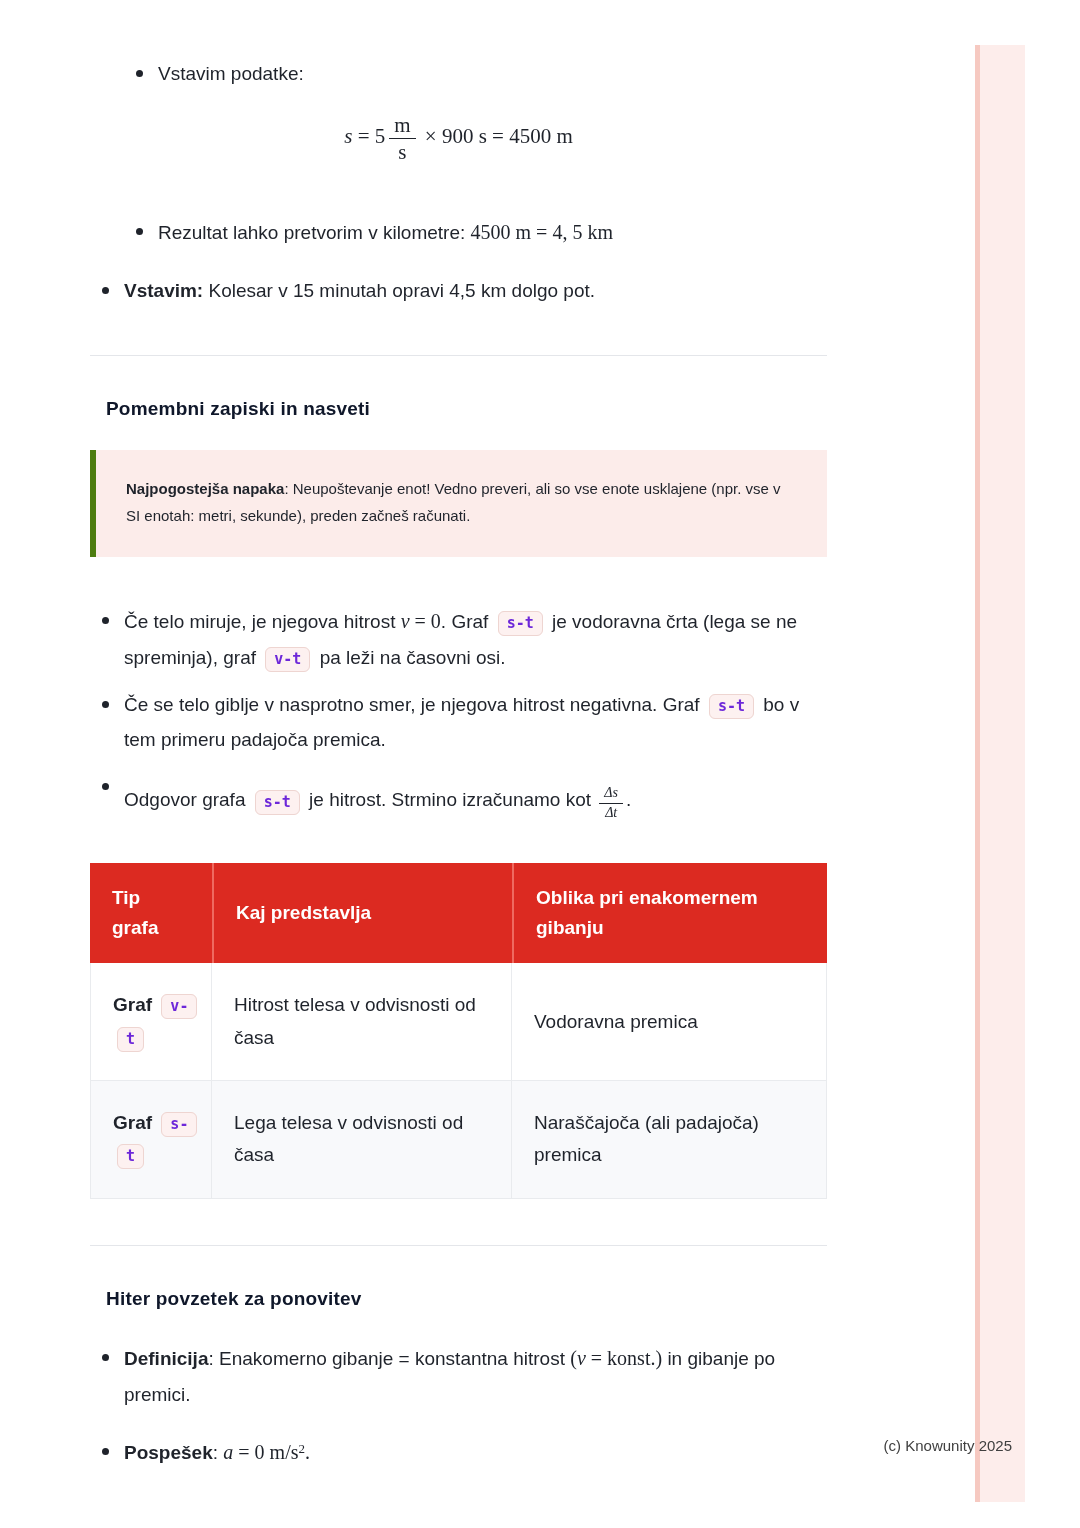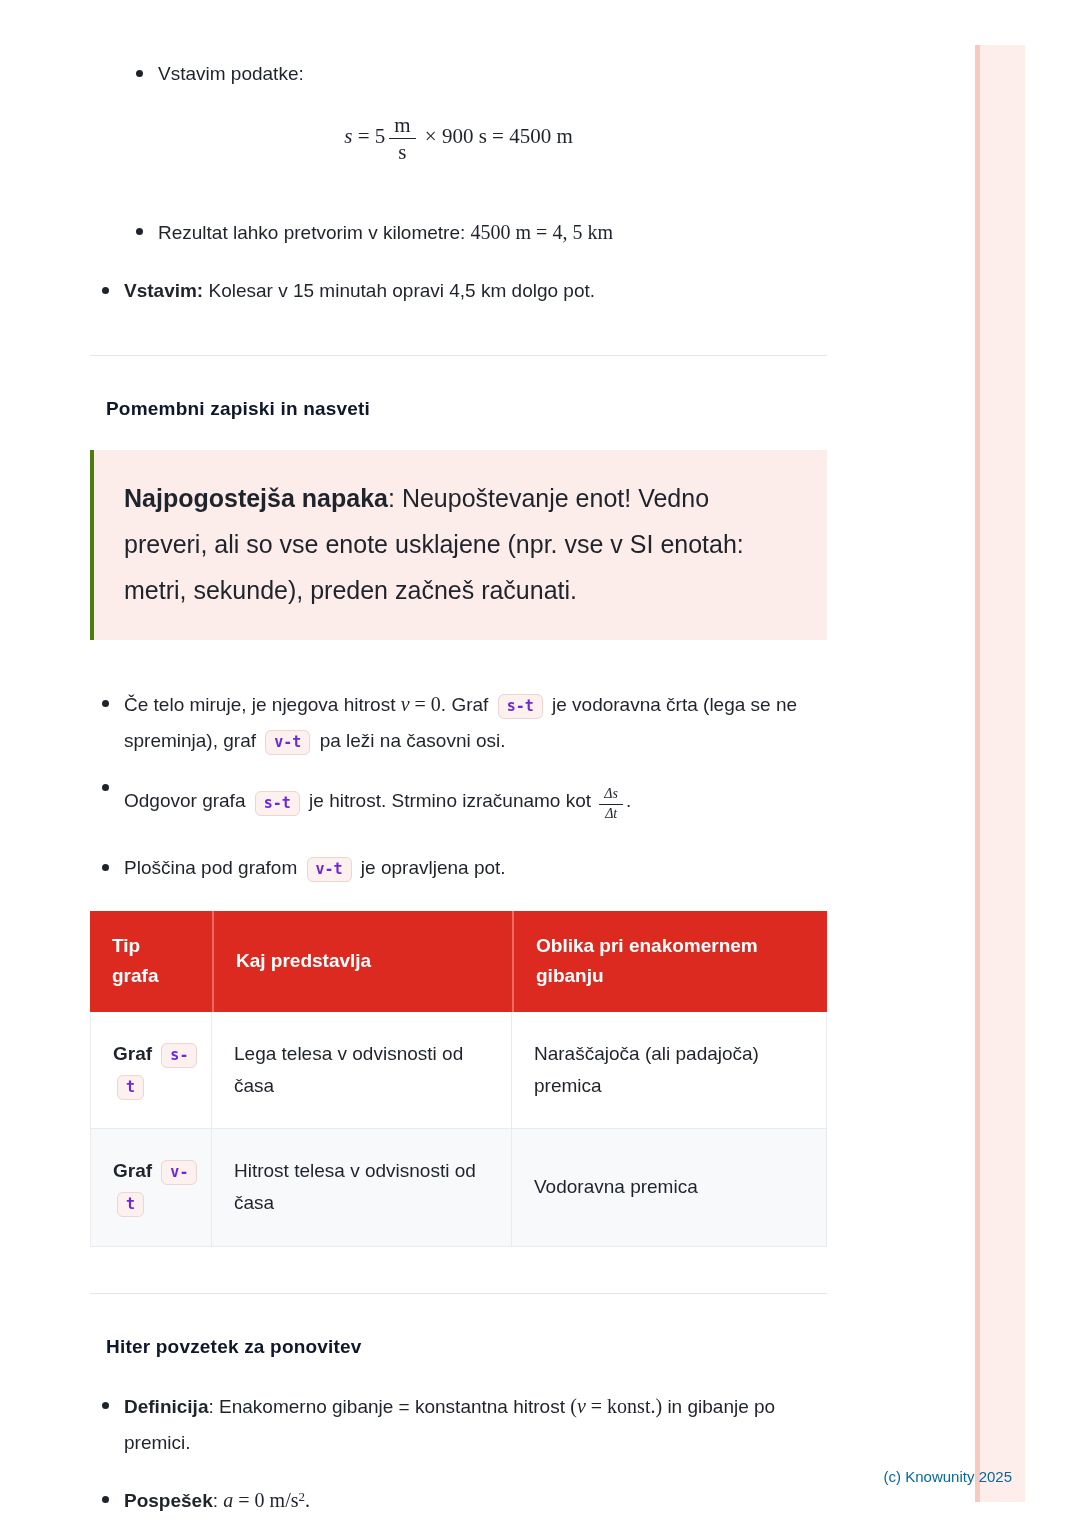--- a/index.html
+++ b/index.html
@@ -6,22 +6,22 @@
   html,body { background:#ffffff; }
   body {
     width:1080px; height:1528px; position:relative; overflow:hidden;
     font-family:"Liberation Sans", sans-serif; color:#1f232b;
   }
   .edge-strip {
     position:absolute; left:975px; top:45px; width:50px; height:1457px;
     background:#fdedeb; border-left:5px solid #f6c9c1; z-index:0;
   }
   .footer {
-    position:absolute; top:1468px; right:68px; z-index:2;
-    font-size:15px; color:#0369a1;
+    position:absolute; top:1437px; right:68px; z-index:2;
+    font-size:15px; color:#404040;
   }
   .content { position:absolute; left:90px; top:0; width:737px; padding-top:56px; z-index:1; }
 
   .bullet { display:flex; margin-bottom:22px; font-size:19px; line-height:1.85;justify-content:center; }
   .bullet.l2 { margin-left:34px; }
   .dot { flex:0 0 auto; width:7px; height:7px; border-radius:50%; background:#1f232b; margin:14px 15px 0 12px; }
   .btext { flex:1 1 auto; }
 
   .blabel { font-weight:700; }
   .mr { font-family:"Liberation Serif", serif; font-size:20px; }
@@ -40,23 +40,23 @@
   .frac.sm .num, .frac.sm .den { font-size:14px; }
 
   .divider { border:0; border-top:1px solid #e4e6ea; margin:46px 0 42px; }
 
   h2 {
     font-size:19px; font-weight:700; color:#0f172a;
     margin:0 16px 30px; letter-spacing:0.2px;
   }
 
   .callout {
-    background:#fcecea; border-left:4px solid #4d7c0f;
+    background:#fcecea; border-left:6px solid #4d7c0f;
     padding:25px 30px 27px; margin:0 0 46px;
-    font-size:25px; line-height:1.85;
+    font-size:15px; line-height:1.85;
   }
 
   .chip {
     display:inline; font-family:"DejaVu Sans Mono", monospace;
     font-size:15px; font-weight:700; color:#6d28d9;
     background:#fdf1f0; border:1px solid #eed5d1; border-radius:6px;
     padding:2px 8px 3px; margin:0 4px; white-space:nowrap;
     -webkit-box-decoration-break:clone; box-decoration-break:clone;
   }
 
@@ -109,56 +109,56 @@
 
   <div class="callout"><span class="blabel">Najpogostejša napaka</span><span>: Neupoštevanje enot! Vedno preveri, ali so vse enote usklajene (npr. vse v SI enotah: metri, sekunde), preden začneš računati.</span></div>
 
   <div class="nb">
 
     <div class="bullet">
       <span class="dot"></span>
       <div class="btext"><span>Če telo miruje, je njegova hitrost </span><span class="mi">v</span><span class="mr"> = 0</span><span>. Graf </span><span class="chip">s-t</span><span> je vodoravna črta (lega se ne spreminja), graf </span><span class="chip">v-t</span><span> pa leži na časovni osi.</span></div>
     </div>
 
+    <div class="bullet">
+      <span class="dot"></span>
+      <div class="btext"><span>Če se telo giblje v nasprotno smer, je njegova hitrost negativna. Graf </span><span class="chip">s-t</span><span> bo v tem primeru padajoča premica.</span></div>
+    </div>
 
     <div class="bullet">
       <span class="dot"></span>
       <div class="btext"><span>Odgovor grafa </span><span class="chip">s-t</span><span> je hitrost. Strmino izračunamo kot </span><span class="frac sm mr"><span class="num mi">Δs</span><span class="den mi">Δt</span></span><span>.</span></div>
     </div>
 
-    <div class="bullet">
-      <span class="dot"></span>
-      <div class="btext"><span>Ploščina pod grafom </span><span class="chip">v-t</span><span> je opravljena pot.</span></div>
-    </div>
 
   </div>
 
   <table class="gtable">
     <colgroup>
         <col style="width:122px">
         <col style="width:300px">
         <col>
       </colgroup>
     <thead>
       <tr>
         <th>Tip grafa</th>
         <th>Kaj predstavlja</th>
         <th>Oblika pri enakomernem gibanju</th>
       </tr>
     </thead>
     <tbody>
       <tr>
+        <td><span class="blabel">Graf </span><span class="chip">v-t</span></td>
+        <td>Hitrost telesa v odvisnosti od časa</td>
+        <td>Vodoravna premica</td>
+      </tr>
+      <tr>
         <td><span class="blabel">Graf </span><span class="chip">s-t</span></td>
         <td>Lega telesa v odvisnosti od časa</td>
         <td>Naraščajoča (ali padajoča) premica</td>
-      </tr>
-      <tr>
-        <td><span class="blabel">Graf </span><span class="chip">v-t</span></td>
-        <td>Hitrost telesa v odvisnosti od časa</td>
-        <td>Vodoravna premica</td>
       </tr>
     </tbody>
   </table>
 
   <hr class="divider">
 
   <h2>Hiter povzetek za ponovitev</h2>
 
   <div class="bullet">
     <span class="dot"></span>

